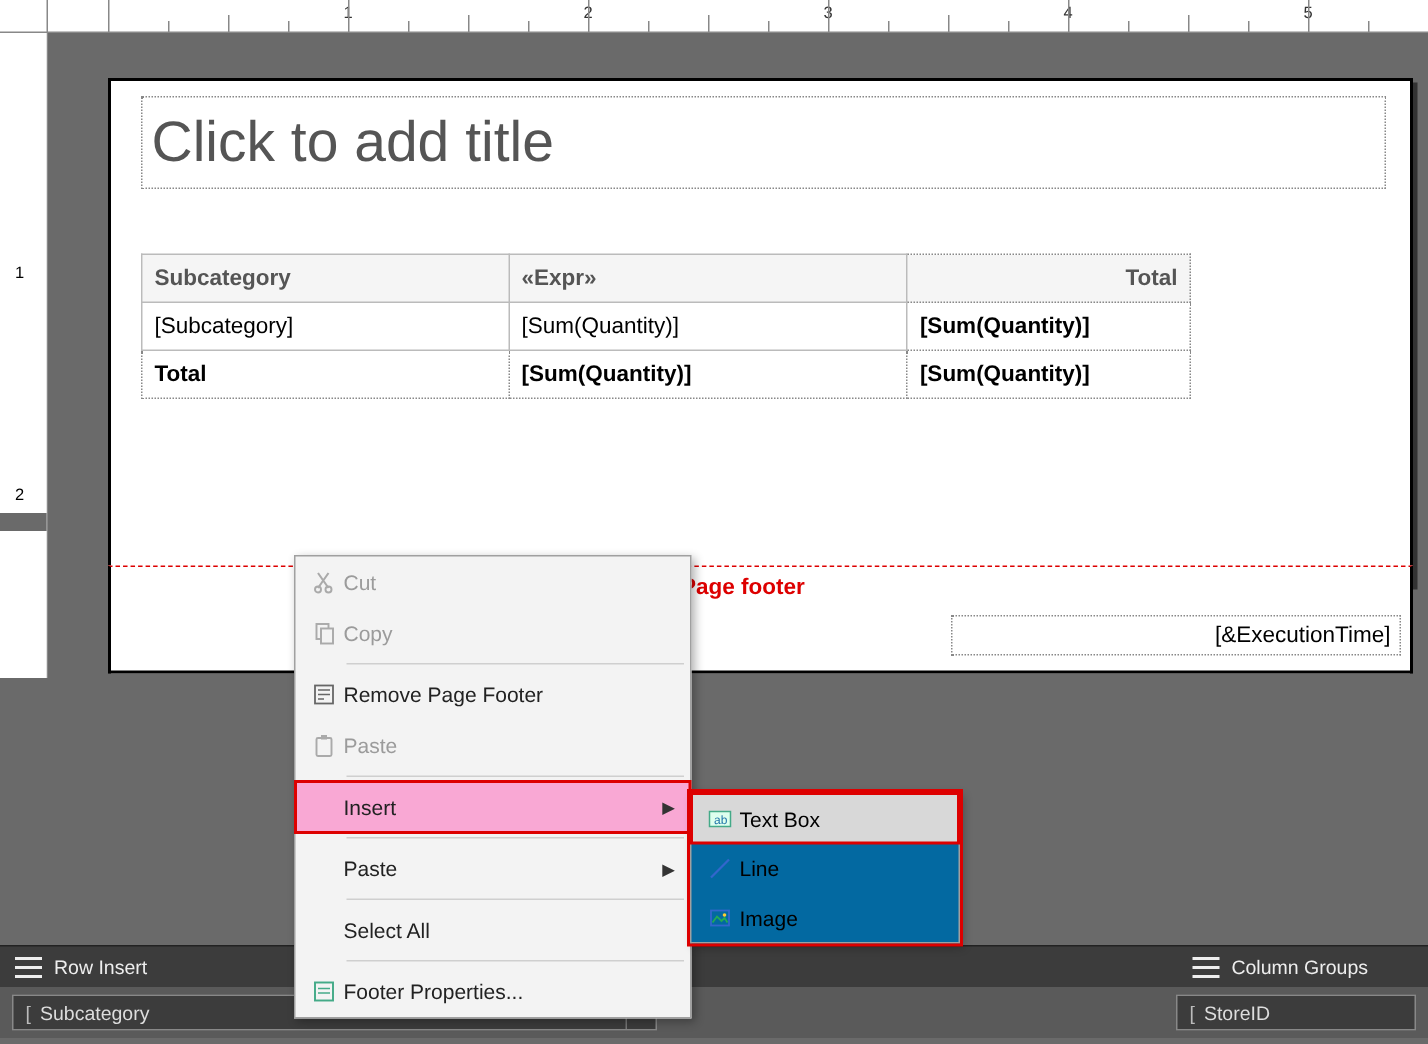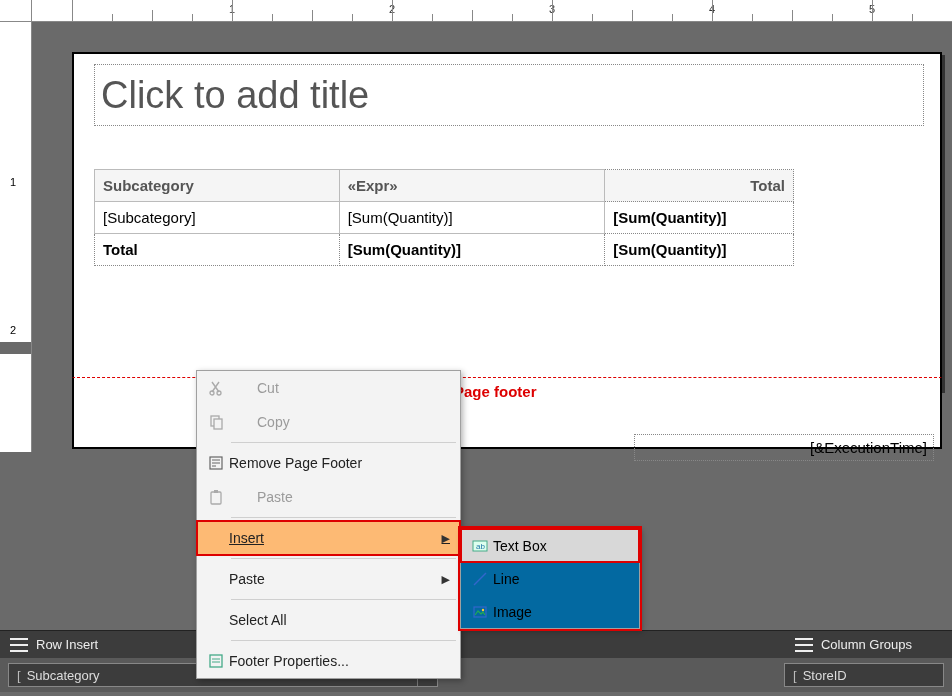--- a/index.html
+++ b/index.html
@@ -127,57 +127,55 @@
     font-size:15px;
   }
   .exec-time {
     position:absolute;
     right:6px; top:32px;
     width:300px;
     border:1px dotted #888;
     text-align:right;
     padding:4px 6px;
     font-size:15px;
-    margin-top:24px;
   }
   
   .context-menu {
     position:absolute;
     left:196px; top:370px;
     width:265px;
     background:#f3f3f3;
     border:1px solid #a0a0a0;
     box-shadow: 2px 2px 6px rgba(0,0,0,.3);
     font-size:14px;
     z-index:50;
   }
   .context-menu .row {
     display:flex; align-items:center;
     height:34px;
     padding:0 10px 0 6px;
     color:#222;
     position:relative;
   }
-  .context-menu .row.disabled { color:#9b9b9b;gap:28px; }
+  .context-menu .row.disabled { color:#9b9b9b; }
   .context-menu .row .ic {
     width:26px; display:flex; justify-content:center; align-items:center;
     color:#888; font-size:15px;
   }
   .context-menu .row .lbl { flex:1; }
   .context-menu .row .arrow {
     width:12px; text-align:right; font-size:11px; color:#333;
   }
   .context-menu .sep {
     height:1px; background:#cfcfcf; margin:3px 4px 3px 34px;
   }
   .context-menu .row.highlight {
-    background:#fdba74;
+    background:#f9a8d4;
     outline:2px solid #d00;
     outline-offset:-1px;
-    text-decoration:underline;
   }
   
   .submenu {
     position:absolute;
     left:460px; top:528px;
     width:180px;
     background:#0369a1;
     border:1px solid #a0a0a0;
     box-shadow: 2px 2px 6px rgba(0,0,0,.3);
     outline:2px solid #d00;

